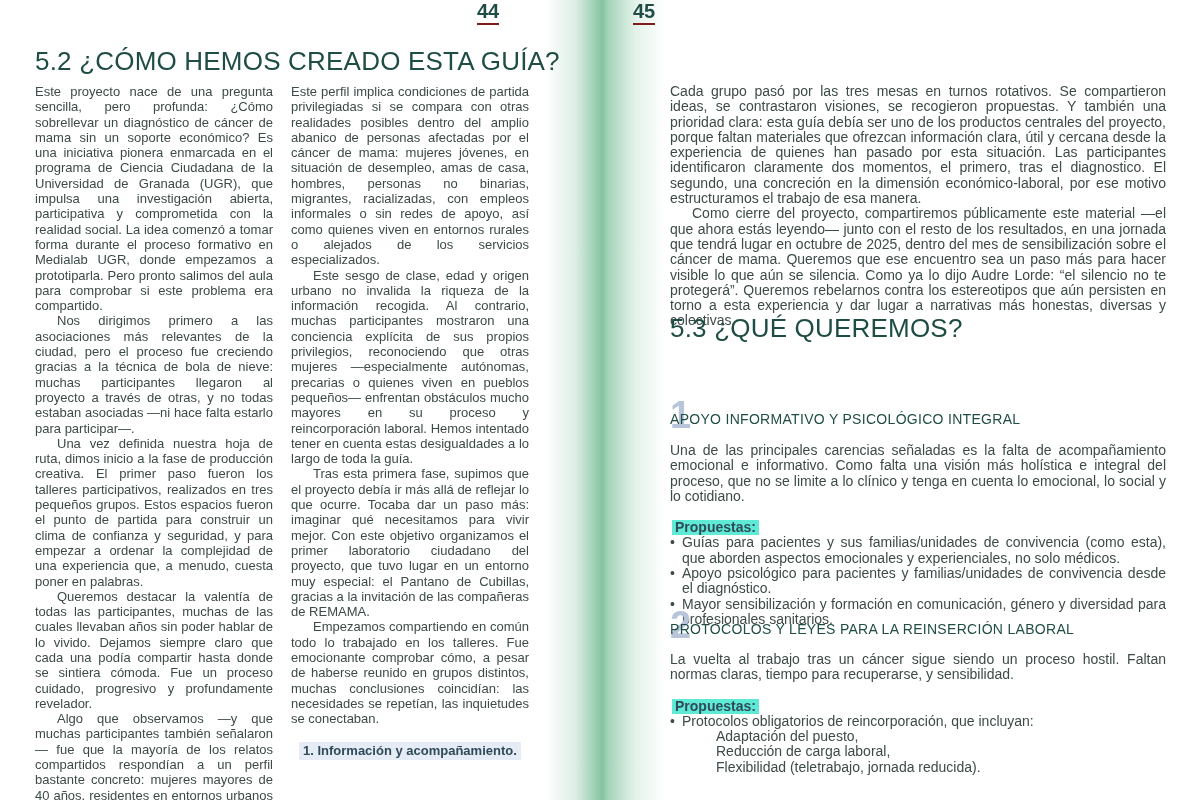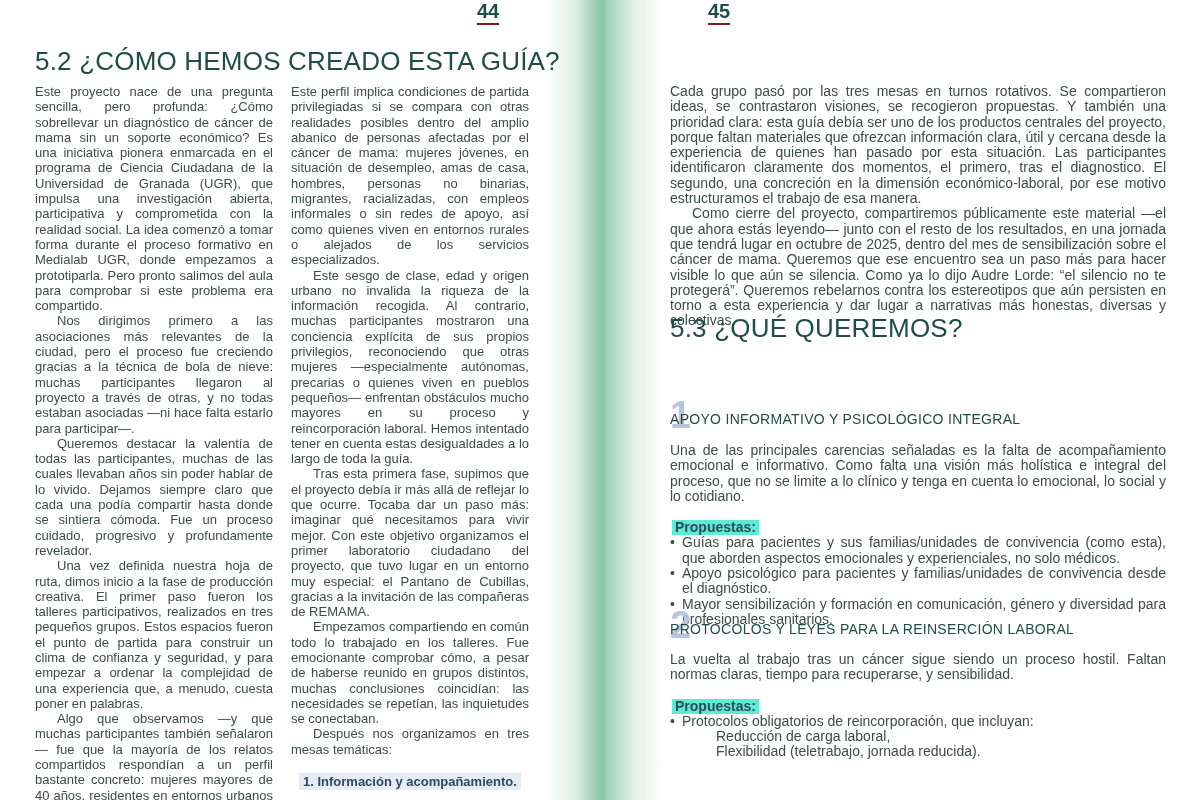--- a/index.html
+++ b/index.html
@@ -66,39 +66,38 @@
 
 <div class="spread">
   <div class="gutter"></div>
 
   <div class="page-num" style="left:477px;">44</div>
   <h2 class="h2" style="left:35px; top:46px;">5.2 ¿CÓMO HEMOS CREADO ESTA GUÍA?</h2>
 
   <div class="col" style="left:35px; top:84px; width:238px;">
     <p>Este proyecto nace de una pregunta sencilla, pero profunda: ¿Cómo sobrellevar un diagnóstico de cáncer de mama sin un soporte económico? Es una iniciativa pionera enmarcada en el programa de Ciencia Ciudadana de la Universidad de Granada (UGR), que impulsa una investigación abierta, participativa y comprometida con la realidad social. La idea comenzó a tomar forma durante el proceso formativo en Medialab UGR, donde empezamos a prototiparla. Pero pronto salimos del aula para comprobar si este problema era compartido.</p>
     <p class="ind">Nos dirigimos primero a las asociaciones más relevantes de la ciudad, pero el proceso fue creciendo gracias a la técnica de bola de nieve: muchas participantes llegaron al proyecto a través de otras, y no todas estaban asociadas —ni hace falta estarlo para participar—.</p>
+    <p class="ind">Una vez definida nuestra hoja de ruta, dimos inicio a la fase de producción creativa. El primer paso fueron los talleres participativos, realizados en tres pequeños grupos. Estos espacios fueron el punto de partida para construir un clima de confianza y seguridad, y para empezar a ordenar la complejidad de una experiencia que, a menudo, cuesta poner en palabras.</p>
     <p class="ind">Queremos destacar la valentía de todas las participantes, muchas de las cuales llevaban años sin poder hablar de lo vivido. Dejamos siempre claro que cada una podía compartir hasta donde se sintiera cómoda. Fue un proceso cuidado, progresivo y profundamente revelador.</p>
-    <p class="ind">Una vez definida nuestra hoja de ruta, dimos inicio a la fase de producción creativa. El primer paso fueron los talleres participativos, realizados en tres pequeños grupos. Estos espacios fueron el punto de partida para construir un clima de confianza y seguridad, y para empezar a ordenar la complejidad de una experiencia que, a menudo, cuesta poner en palabras.</p>
     <p class="ind">Algo que observamos —y que muchas participantes también señalaron— fue que la mayoría de los relatos compartidos respondían a un perfil bastante concreto: mujeres mayores de 40 años, residentes en entornos urbanos (en este caso, Granada), con trayectorias laborales más o menos estables, sujetas a algún tipo de protección laboral o ya jubiladas, y con acceso a redes asociativas y familiares consolidadas.</p>
   </div>
 
   <div class="col" style="left:291px; top:84px; width:238px;">
     <p>Este perfil implica condiciones de partida privilegiadas si se compara con otras realidades posibles dentro del amplio abanico de personas afectadas por el cáncer de mama: mujeres jóvenes, en situación de desempleo, amas de casa, hombres, personas no binarias, migrantes, racializadas, con empleos informales o sin redes de apoyo, así como quienes viven en entornos rurales o alejados de los servicios especializados.</p>
     <p class="ind">Este sesgo de clase, edad y origen urbano no invalida la riqueza de la información recogida. Al contrario, muchas participantes mostraron una conciencia explícita de sus propios privilegios, reconociendo que otras mujeres —especialmente autónomas, precarias o quienes viven en pueblos pequeños— enfrentan obstáculos mucho mayores en su proceso y reincorporación laboral. Hemos intentado tener en cuenta estas desigualdades a lo largo de toda la guía.</p>
     <p class="ind">Tras esta primera fase, supimos que el proyecto debía ir más allá de reflejar lo que ocurre. Tocaba dar un paso más: imaginar qué necesitamos para vivir mejor. Con este objetivo organizamos el primer laboratorio ciudadano del proyecto, que tuvo lugar en un entorno muy especial: el Pantano de Cubillas, gracias a la invitación de las compañeras de REMAMA.</p>
     <p class="ind">Empezamos compartiendo en común todo lo trabajado en los talleres. Fue emocionante comprobar cómo, a pesar de haberse reunido en grupos distintos, muchas conclusiones coincidían: las necesidades se repetían, las inquietudes se conectaban.</p>
-    <p class="ind">Después nos organizamos en tres mesas temáticas:</p>
     <ul class="mesas">
       <li>1. Información y acompañamiento.</li><br>
       <br>
       
     </ul>
   </div>
 
-  <div class="page-num" style="left:708px;text-align:right;">45</div>
+  <div class="page-num" style="left:633px;text-align:right;">45</div>
 
   <div class="right-col" style="top:84px;">
     <p>Cada grupo pasó por las tres mesas en turnos rotativos. Se compartieron ideas, se contrastaron visiones, se recogieron propuestas. Y también una prioridad clara: esta guía debía ser uno de los productos centrales del proyecto, porque faltan materiales que ofrezcan información clara, útil y cercana desde la experiencia de quienes han pasado por esta situación. Las participantes identificaron claramente dos momentos, el primero, tras el diagnostico. El segundo, una concreción en la dimensión económico-laboral, por ese motivo estructuramos el trabajo de esa manera.</p>
     <p class="ind">Como cierre del proyecto, compartiremos públicamente este material —el que ahora estás leyendo— junto con el resto de los resultados, en una jornada que tendrá lugar en octubre de 2025, dentro del mes de sensibilización sobre el cáncer de mama. Queremos que ese encuentro sea un paso más para hacer visible lo que aún se silencia. Como ya lo dijo Audre Lorde: “el silencio no te protegerá”. Queremos rebelarnos contra los estereotipos que aún persisten en torno a esta experiencia y dar lugar a narrativas más honestas, diversas y colectivas.</p>
   </div>
 
   <h2 class="h2" style="left:670px; top:313px;">5.3 ¿QUÉ QUEREMOS?</h2>
 
 
   <div class="axis-head" style="top:410px;">
@@ -120,16 +119,17 @@
     <span class="axis-num">2</span>
     <span class="axis-title">PROTOCOLOS Y LEYES PARA LA REINSERCIÓN LABORAL</span>
   </div>
   <div class="right-col" style="top:652px;">
     <p>La vuelta al trabajo tras un cáncer sigue siendo un proceso hostil. Faltan normas claras, tiempo para recuperarse, y sensibilidad.</p>
     <div style="height:16px;"></div>
     <span class="prop-label">Propuestas:</span>
     <ul class="bullets">
       <li>Protocolos obligatorios de reincorporación, que incluyan:</li>
     </ul>
+    <div class="sub">Adaptación del puesto,</div>
     <div class="sub">Reducción de carga laboral,</div>
     <div class="sub">Flexibilidad (teletrabajo, jornada reducida).</div>
   </div>
 </div>
 
 </body></html>

